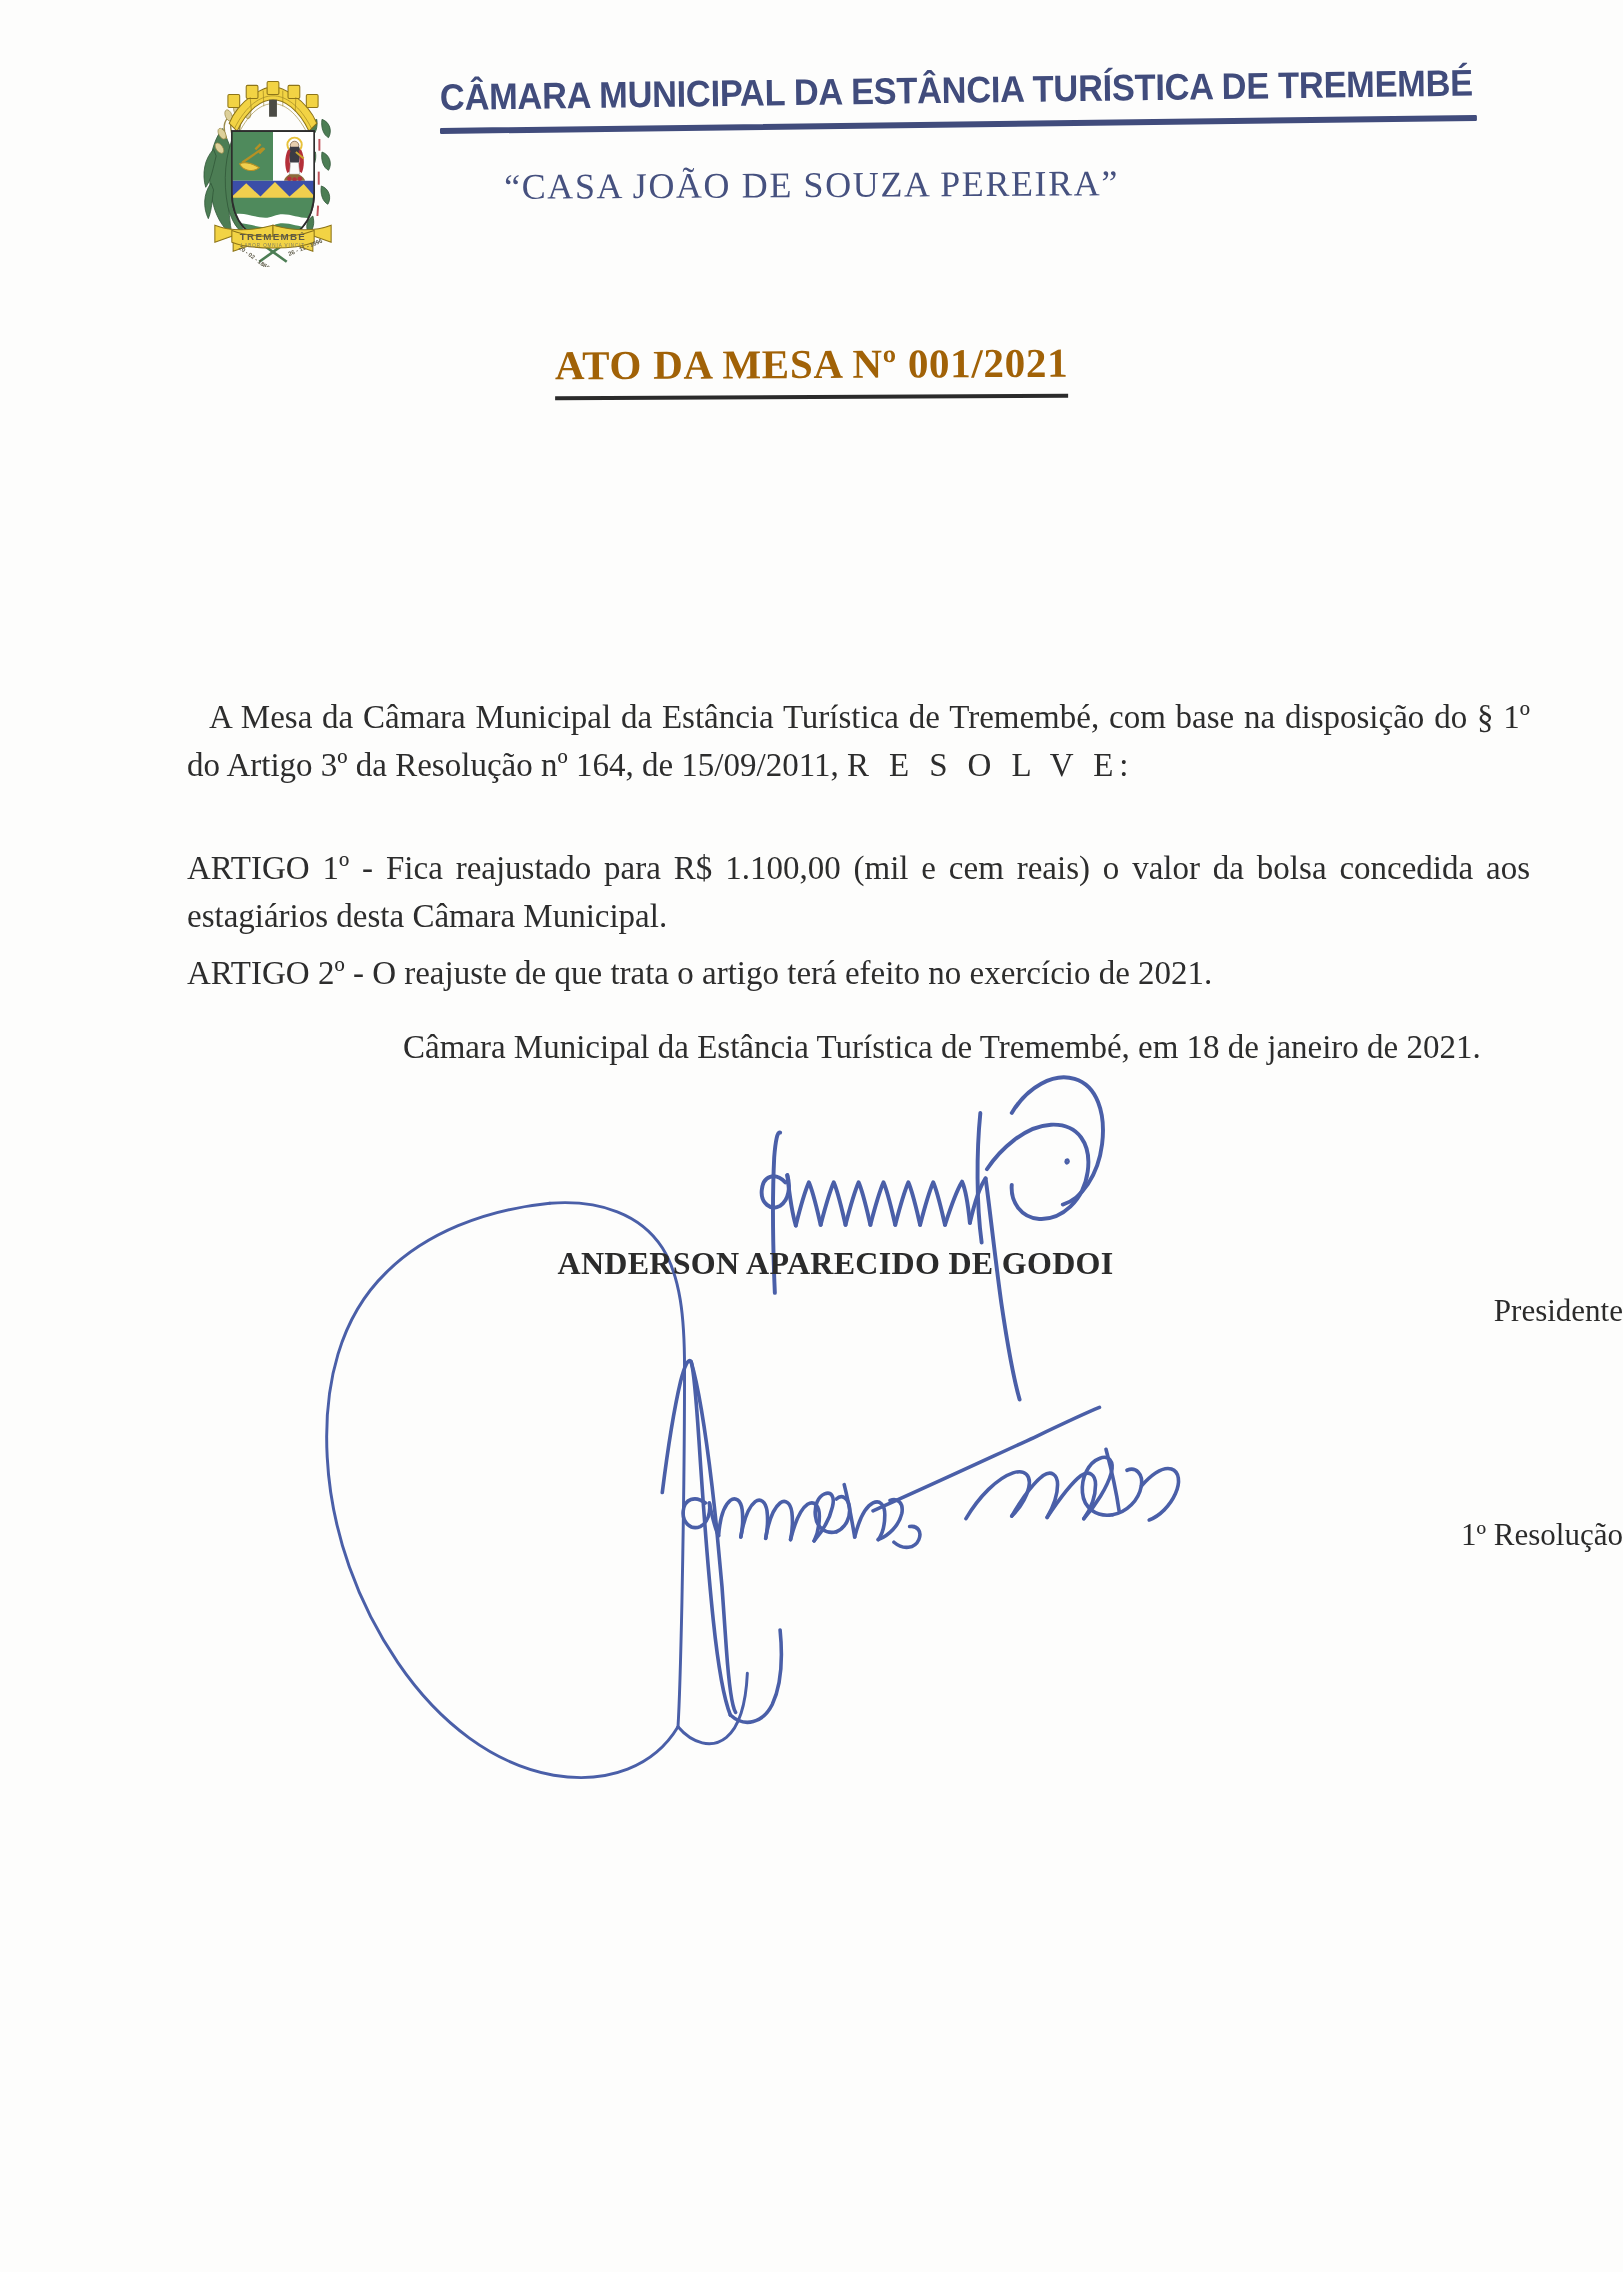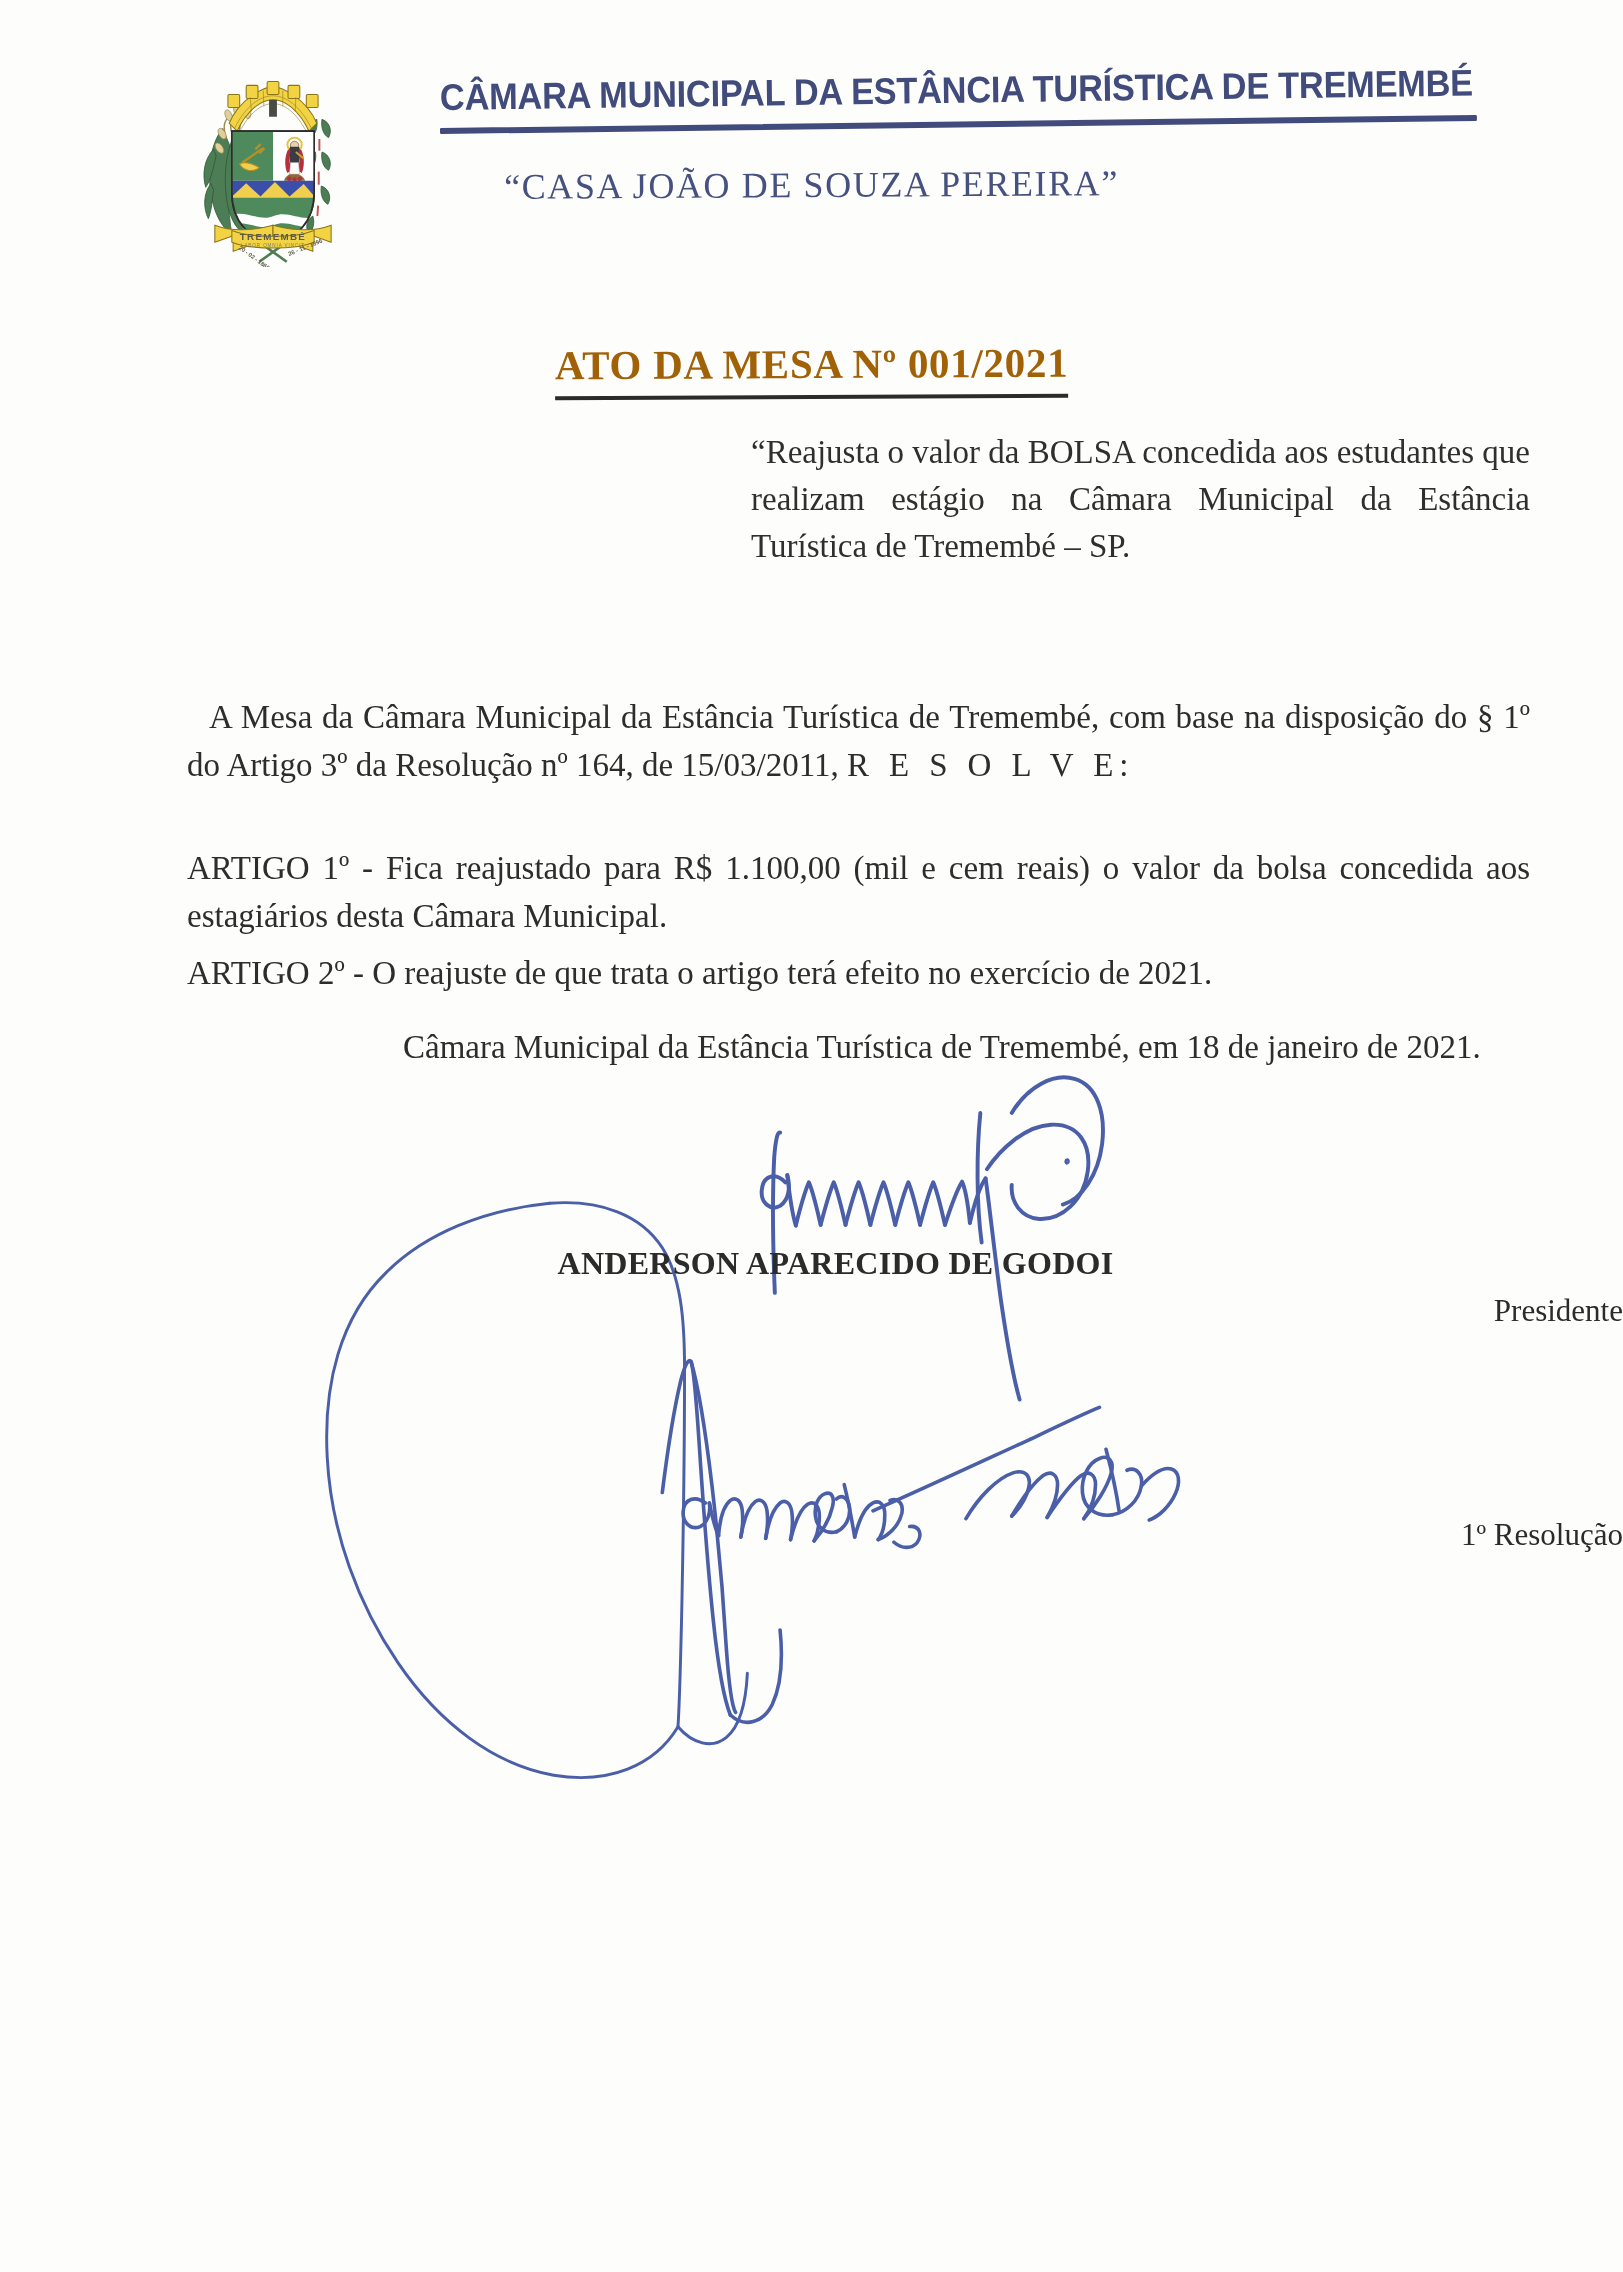--- a/index.html
+++ b/index.html
@@ -202,24 +202,23 @@
 
     <div class="org-title">CÂMARA MUNICIPAL DA ESTÂNCIA TURÍSTICA DE TREMEMBÉ</div>
     <div class="org-rule"></div>
     <div class="org-sub">“CASA JOÃO DE SOUZA PEREIRA”</div>
   </div>
 
   <div class="doc-title">
     <span>ATO DA MESA Nº 001/2021</span>
   </div>
 
-  <div class="ementa">“Reajusta o valor da BOLSA concedida aos estudantes que realizam estágio na Câmara Municipal da Estância Turística de Tremembé – SP.</div>
 
   <p class="body-block" id="p-preamble" style="margin:0;">
-    <span>A Mesa da Câmara Municipal da Estância Turística de Tremembé, com  base na disposição do § 1º do Artigo 3º da Resolução nº 164, de 15/03/2011,  </span><span class="sp">R E S O L V E:</span>
+    <span>A Mesa da Câmara Municipal da Estância Turística de Tremembé, com  base na disposição do § 1º do Artigo 3º da Resolução nº 164, de 15/09/2011,  </span><span class="sp">R E S O L V E:</span>
   </p>
 
   <p class="body-block" id="p-art1" style="margin:0;">ARTIGO 1º -  Fica reajustado  para R$ 1.100,00 (mil e cem reais) o valor da bolsa concedida aos estagiários desta Câmara Municipal.</p>
 
   <p class="body-block" id="p-art2" style="margin:0;">ARTIGO 2º -  O reajuste de que trata o artigo terá efeito no exercício de 2021.</p>
 
   <p class="body-block" id="p-closing" style="margin:0;">Câmara Municipal da Estância Turística de Tremembé, em 18 de janeiro de 2021.</p>
 
   <svg class="ink" viewBox="0 0 2480 3472">
     <g fill="none" stroke="#4a5fa8" stroke-width="5.5" stroke-linecap="round" stroke-linejoin="round">

